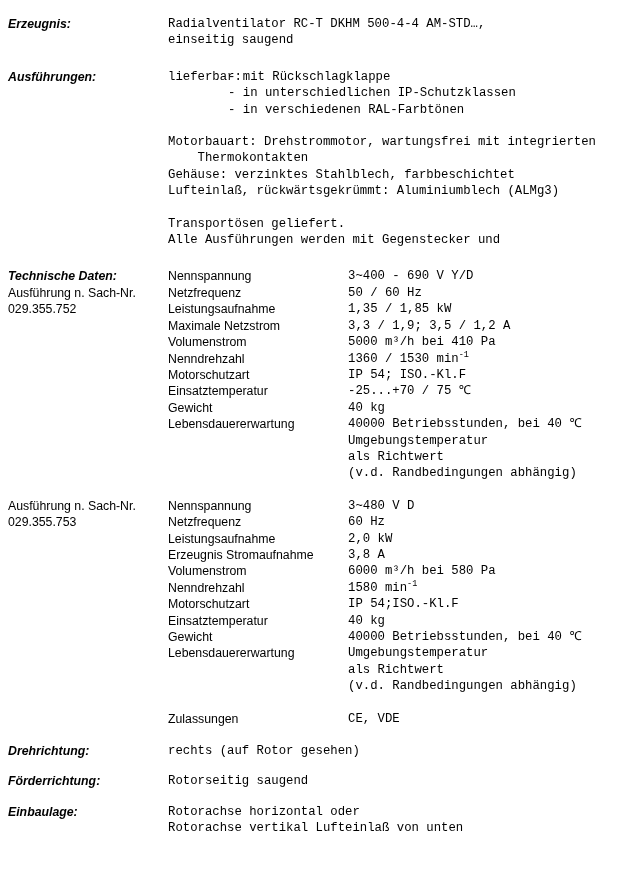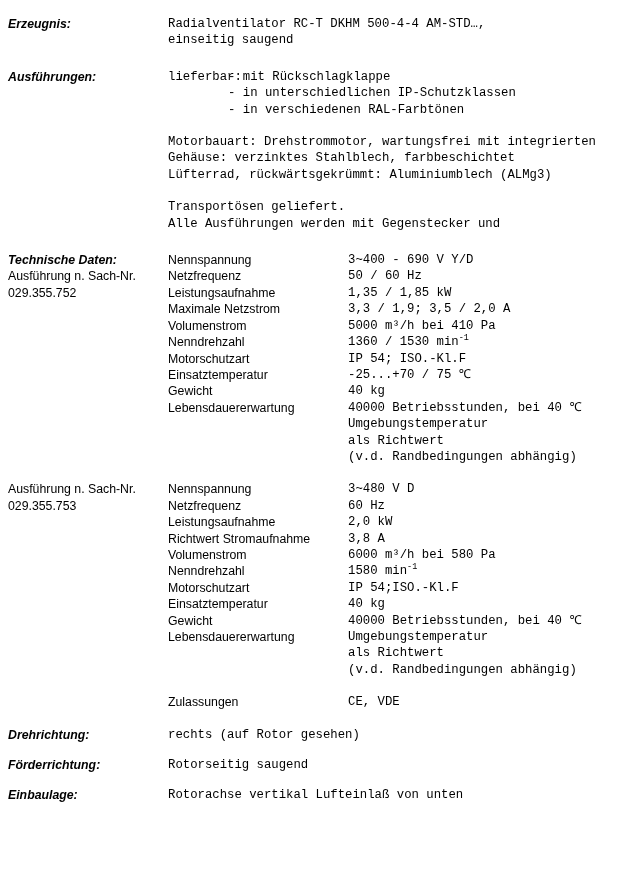--- a/index.html
+++ b/index.html
@@ -73,22 +73,23 @@
     <div class="label-col bold-italic line">Ausführungen:</div>
     <div class="val-col">
       <div class="line">lieferbar:</div>
       <div class="line indent-dash" style="margin-top:-16.4px">- mit Rückschlagklappe</div>
       <div class="line indent-dash">- in unterschiedlichen IP-Schutzklassen</div>
       <div class="line indent-dash">- in verschiedenen RAL-Farbtönen</div>
 
       <div class="gap-16"></div>
 
       <div class="line">Motorbauart: Drehstrommotor, wartungsfrei mit integrierten</div>
+      <div class="line">    Thermokontakten</div>
       <div class="line">Gehäuse: verzinktes Stahlblech, farbbeschichtet</div>
-      <div class="line">Lüfterrad, rückwärtsgekrümmt: Aluminiumblech (ALMg3)</div>
+      <div class="line">Lufteinlaß, rückwärtsgekrümmt: Aluminiumblech (ALMg3)</div>
 
       <div class="gap-16"></div>
 
       <div class="line">Transportösen geliefert.</div>
       <div class="line">Alle Ausführungen werden mit Gegenstecker und</div>
     </div>
   </div>
 
   <div class="gap-20"></div>
 
@@ -107,21 +108,21 @@
       <div class="line">Nenndrehzahl</div>
       <div class="line">Motorschutzart</div>
       <div class="line">Einsatztemperatur</div>
       <div class="line">Gewicht</div>
       <div class="line">Lebensdauererwartung</div>
     </div>
     <div class="val-col">
       <div class="line">3~400 - 690 V Y/D</div>
       <div class="line">50 / 60 Hz</div>
       <div class="line">1,35 / 1,85 kW</div>
-      <div class="line">3,3 / 1,9; 3,5 / 2,0 A</div>
+      <div class="line">3,3 / 1,9; 3,5 / 1,2 A</div>
       <div class="line">5000 m³/h bei 410 Pa</div>
       <div class="line"><span>1360 / 1530 min</span><sup>-1</sup></div>
       <div class="line">IP 54; ISO.-Kl.F</div>
       <div class="line">-25...+70 / 75 ℃</div>
       <div class="line">40 kg</div>
       <div class="line">40000 Betriebsstunden, bei 40 ℃</div>
       <div class="line">Umgebungstemperatur</div>
       <div class="line">als Richtwert</div>
       <div class="line">(v.d. Randbedingungen abhängig)</div>
     </div>
@@ -131,21 +132,21 @@
 
   <div class="row">
     <div class="label-col">
       <div class="line">Ausführung n. Sach-Nr.</div>
       <div class="line">029.355.753</div>
     </div>
     <div class="mid-col">
       <div class="line">Nennspannung</div>
       <div class="line">Netzfrequenz</div>
       <div class="line">Leistungsaufnahme</div>
-      <div class="line">Richtwert Stromaufnahme</div>
+      <div class="line">Erzeugnis Stromaufnahme</div>
       <div class="line">Volumenstrom</div>
       <div class="line">Nenndrehzahl</div>
       <div class="line">Motorschutzart</div>
       <div class="line">Einsatztemperatur</div>
       <div class="line">Gewicht</div>
       <div class="line">Lebensdauererwartung</div>
     </div>
     <div class="val-col">
       <div class="line">3~480 V D</div>
       <div class="line">60 Hz</div>
@@ -190,17 +191,18 @@
     <div class="val-col">
       <div class="line">Rotorseitig saugend</div>
     </div>
   </div>
 
   <div class="gap-14"></div>
 
   <div class="row">
     <div class="label-col bold-italic line">Einbaulage:</div>
     <div class="val-col">
+      <div class="line">Rotorachse horizontal oder</div>
       <div class="line">Rotorachse vertikal Lufteinlaß von unten</div>
     </div>
   </div>
 
 </div>
 
 </body></html>

